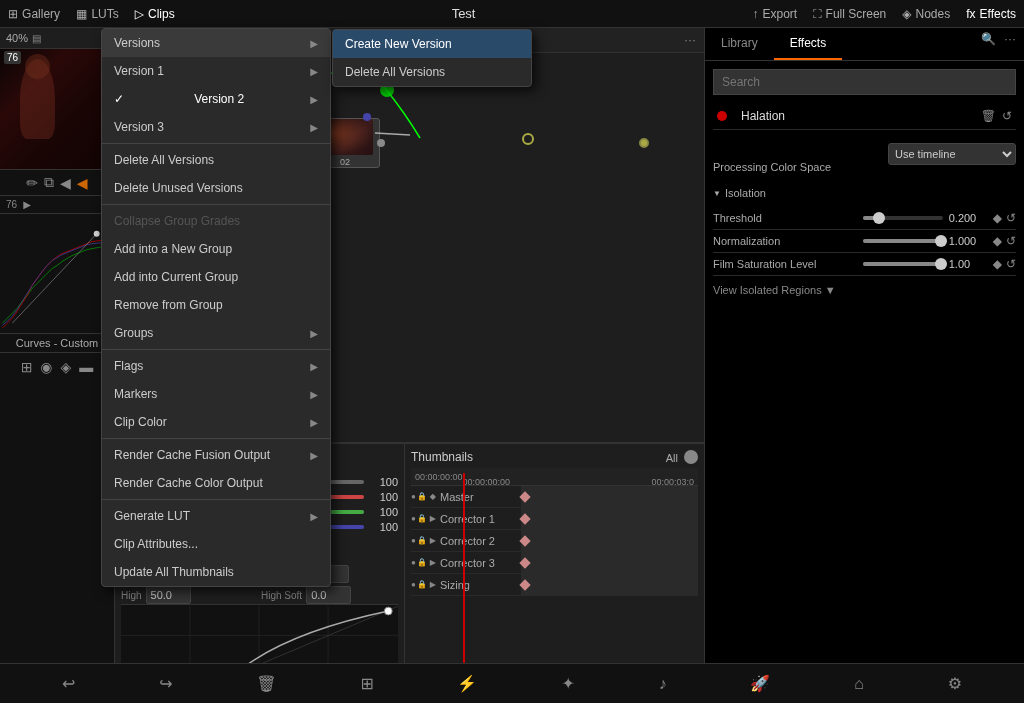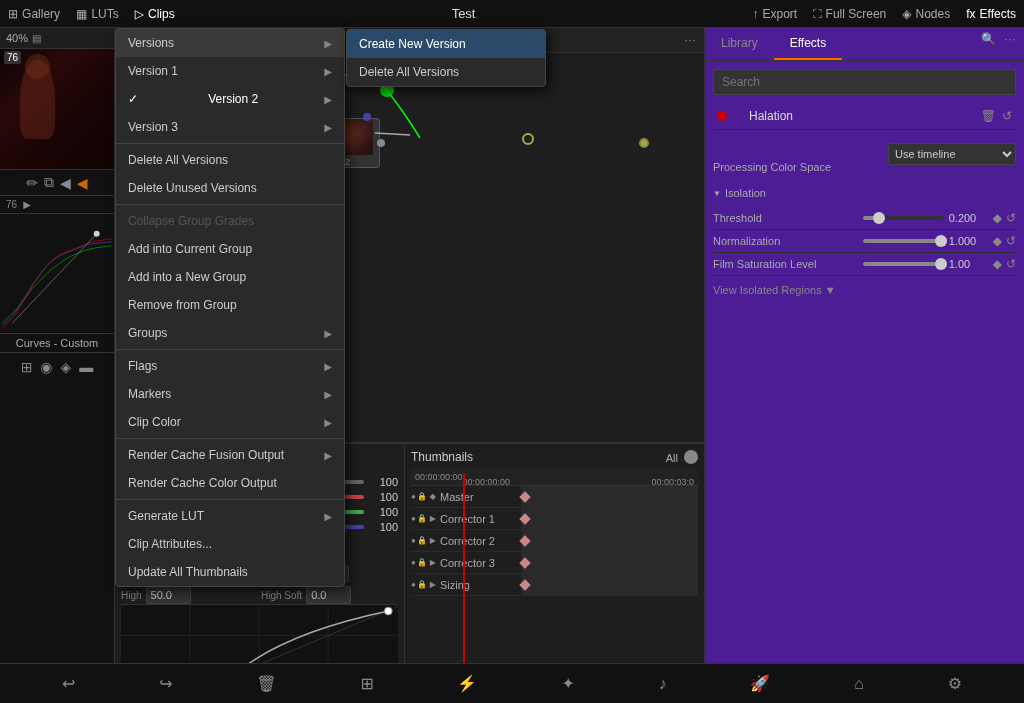--- a/index.html
+++ b/index.html
@@ -84,21 +84,21 @@
       background: #333; color: #fff; font-size: 10px;
       padding: 1px 3px; border-radius: 2px;
     }
     .bottom-icon-row {
       display: flex; gap: 6px; align-items: center; justify-content: center;
     }
 
     
     .context-menu {
       position: absolute;
-      left: 115px;
+      left: 101px;
       top: 28px;
       width: 230px;
       background: #2a2a2a;
       border: 1px solid #444;
       border-radius: 4px;
       z-index: 100;
       box-shadow: 4px 4px 12px rgba(0,0,0,0.7);
     }
     .menu-item {
       display: flex; align-items: center; justify-content: space-between;
@@ -269,21 +269,21 @@
       position: absolute;
       width: 8px; height: 8px;
       background: #c88;
       transform: rotate(45deg);
       top: 7px;
     }
 
     
     .right-panel {
       width: 320px;
-      background: #4c1d95;
+      background: #000000;
       border-left: 1px solid #333;
       display: flex;
       flex-direction: column;
     }
     .right-tabs {
       display: flex; border-bottom: 1px solid #333;
     }
     .right-tab {
       padding: 8px 16px; cursor: pointer; color: #888; font-size: 12px;
       border-bottom: 2px solid transparent;
@@ -294,21 +294,21 @@
     .settings-content { flex: 1; overflow-y: auto; padding: 8px; }
     .search-box {
       width: 100%; background: #333; border: 1px solid #444;
       color: #ccc; padding: 5px 8px; border-radius: 0; font-size: 12px;
       margin-bottom: 8px;
     }
     .effect-item {
       display: flex; align-items: center; justify-content: space-between;
       padding: 6px 4px; border-bottom: 1px solid #2a2a2a;
     }
-    .effect-name-row { display: flex; align-items: center; gap: 22px; }
+    .effect-name-row { display: flex; align-items: center; gap: 14px; }
     .effect-dot { width: 10px; height: 10px; border-radius: 50%; background: #c00; }
     .effect-name { color: #ddd; font-size: 12px; }
     .effect-actions { display: flex; gap: 6px; align-items: center; color: #888; }
 
     .color-space-row {
       display: flex; align-items: center; justify-content: space-between;
       padding: 4px 0; margin-bottom: 6px;
     }
     .color-space-label { color: #aaa; font-size: 11px; margin-top: 27px; }
     .color-space-select {
@@ -496,24 +496,24 @@
       <span>Delete All Versions</span>
     </div>
     <div class="menu-item">
       <span>Delete Unused Versions</span>
     </div>
     <div class="menu-divider"></div>
     <div class="menu-item disabled">
       <span>Collapse Group Grades</span>
     </div>
     <div class="menu-item">
+      <span>Add into a New Group</span>
+    </div>
+    <div class="menu-item">
       <span>Add into Current Group</span>
-    </div>
-    <div class="menu-item">
-      <span>Add into a New Group</span>
     </div>
     <div class="menu-item">
       <span>Remove from Group</span>
     </div>
     <div class="menu-item">
       <span>Groups</span>
       <span class="menu-arrow">▶</span>
     </div>
     <div class="menu-divider"></div>
     <div class="menu-item">

